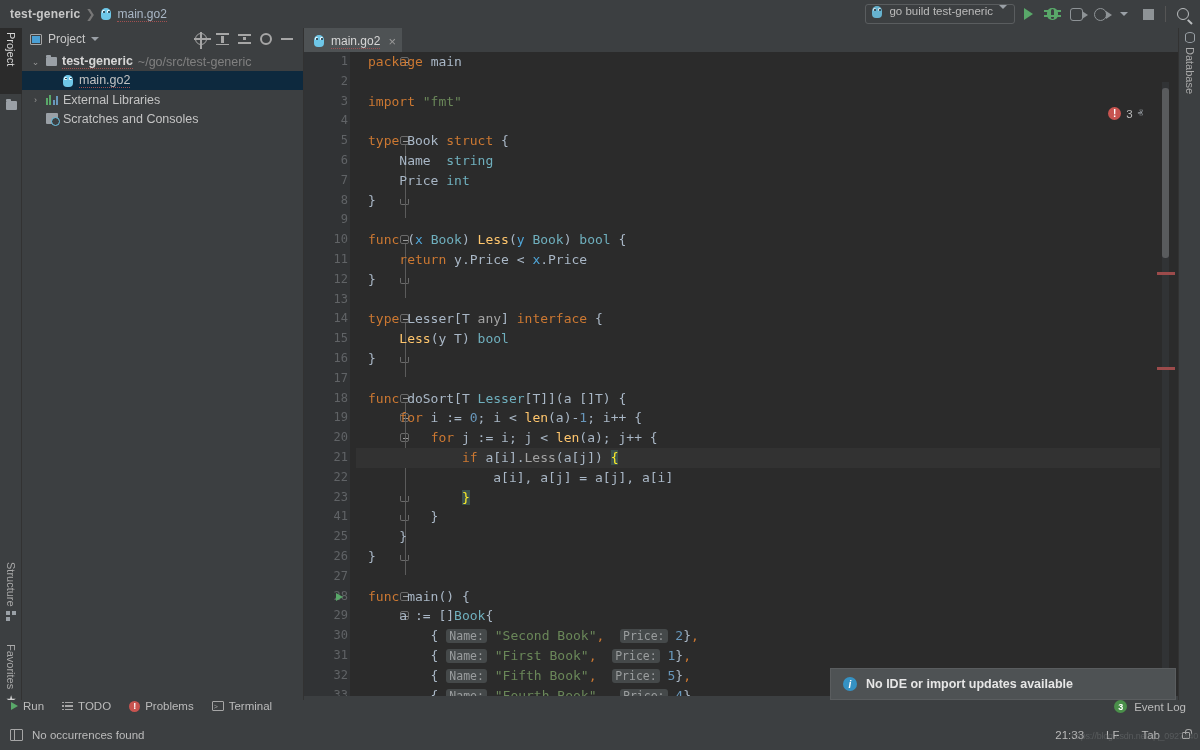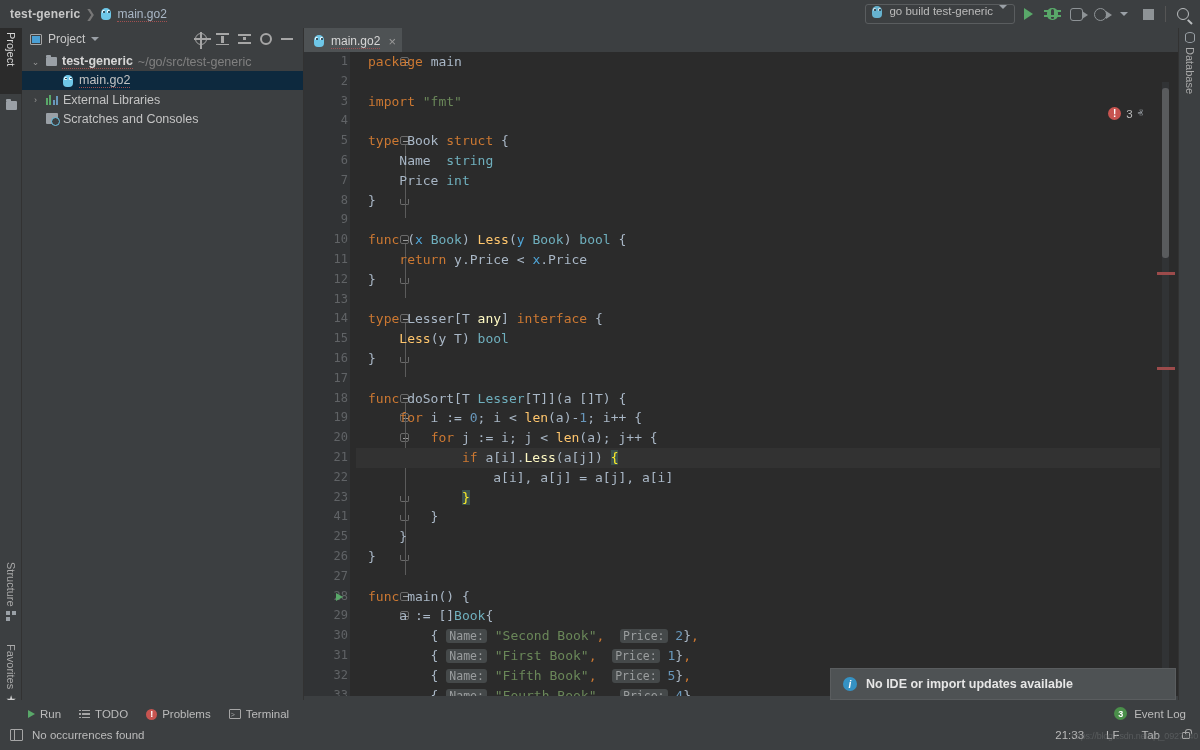--- a/index.html
+++ b/index.html
@@ -169,21 +169,21 @@
     font-family:"DejaVu Sans Mono", monospace; font-size:13px; color:#a9b7c6;
     white-space:pre; line-height:19.8px;
   }
   .cl { height:19.8px; padding-left:12px; }
   .cl.caret { background:#323232; }
   .kw { color:#cc7832; }
   .typ { color:#6fafbd; }
   .str { color:#6a8759; }
   .num { color:#6897bb; }
   .fn  { color:#ffc66d; }
-  .err { color:#fef9c3; }
+  .err { color:#a3a3a3; }
   .param { color:#4fa6d9; }
   .plain { color:#a9b7c6; }
   .brace-hl { background:#3b514d; color:#ffef28; }
   .hint {
     background:#45494a; color:#9a9d9e; border-radius:3px; padding:0 3px; font-size:11.5px;
   }
 
   .fold-mark { position:absolute; left:50px; width:11px; height:11px; }
   .fold-box {
     width:9px;height:9px;border:1px solid #6a6a6a;border-radius:2px;background:#2b2b2b;position:relative;
@@ -231,21 +231,21 @@
   }
   .info-ico {
     width:14px;height:14px;border-radius:50%;background:#3592c4;color:#fff;
     font-size:10px;font-weight:bold;display:flex;align-items:center;justify-content:center;
     font-style:italic;
   }
 
   
   .bottombar {
     position:absolute; left:0; bottom:30px; width:1200px; height:20px;
-    background:#3c3f41; display:flex; align-items:flex-end; gap:18px; padding-left:28px;
+    background:#3c3f41; display:flex; align-items:flex-start; gap:18px; padding-left:11px;
     font-size:11.5px; color:#bbbbbb;
   }
   .bb-item { display:flex; align-items:center; gap:5px; }
   .todo-ico{width:11px;height:9px;position:relative;}
   .todo-ico i{position:absolute;background:#a6a6a6;height:1.5px;}
   .todo-ico i:nth-child(1){left:3px;top:0;width:8px;}
   .todo-ico i:nth-child(2){left:3px;top:3.5px;width:8px;}
   .todo-ico i:nth-child(3){left:3px;top:7px;width:8px;}
   .todo-ico i:nth-child(4){left:0;top:0;width:1.5px;}
   .todo-ico i:nth-child(5){left:0;top:3.5px;width:1.5px;}

